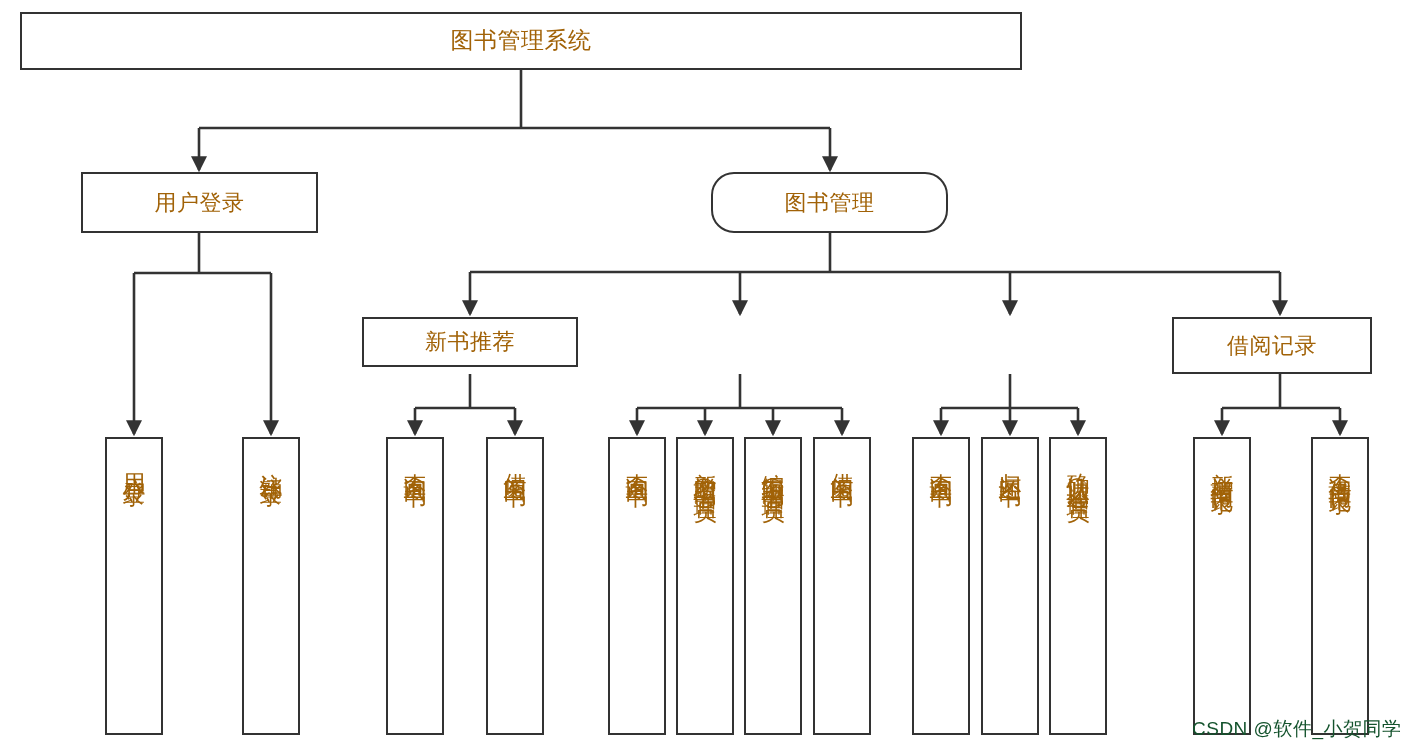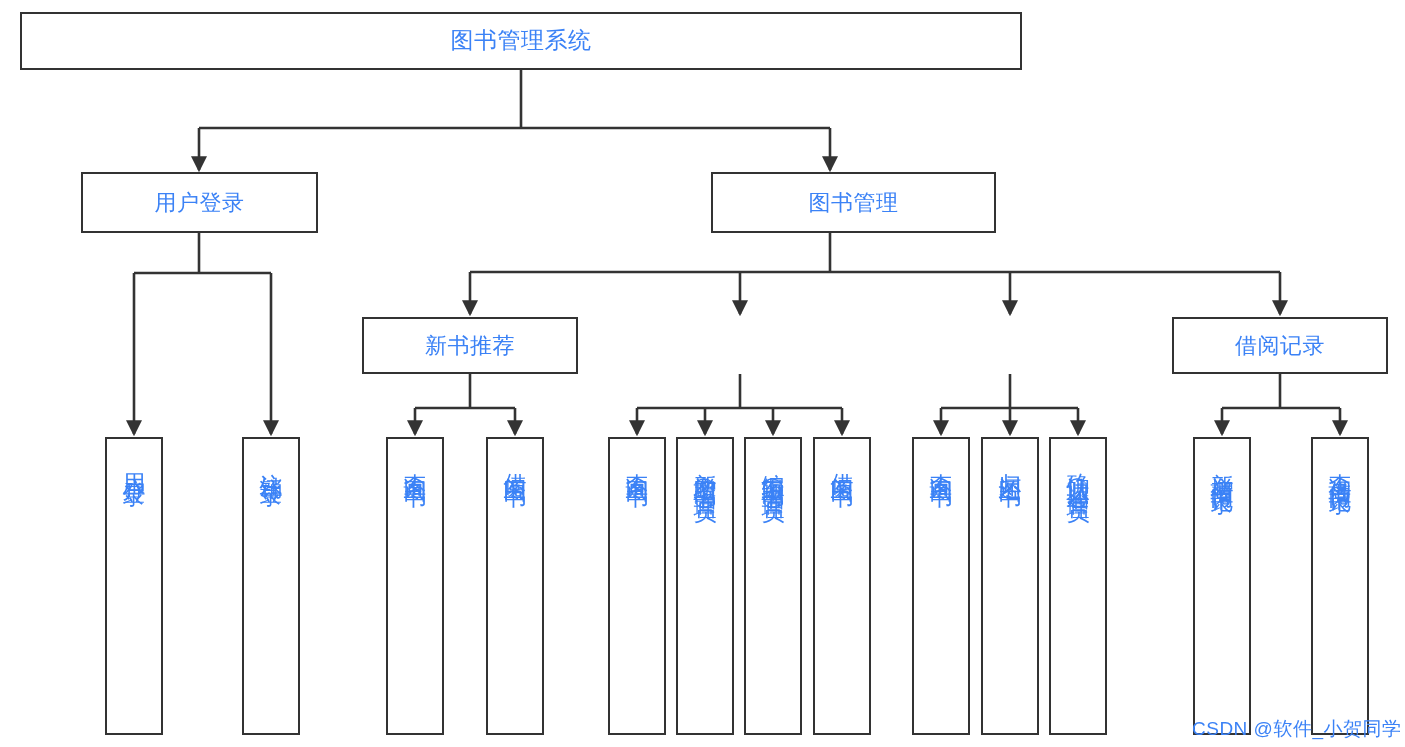--- a/index.html
+++ b/index.html
@@ -34,21 +34,21 @@
     display: flex;
     align-items: center;
     justify-content: center;
     color: #1a1a1a;
     z-index: 2;
   }
   .node-label {
     display: block;
     text-align: left;
     line-height: 1.18;
-    color: #3b82f6;
+    color: #a16207;
     white-space: nowrap;
   }
   
   .node.horizontal .node-label {
     font-size: 22px;
     letter-spacing: 0.5px;
   }
   .node.root .node-label {
     font-size: 23px;
   }
@@ -61,21 +61,21 @@
   .node.vertical .node-label {
     writing-mode: vertical-rl;
     text-orientation: upright;
     font-size: 23px;
     line-height: 1.0;
     letter-spacing: 4px;
     white-space: nowrap;
   }
   .watermark {
     position: absolute;
-    color: #3b82f6;
+    color: #14532d;
     font-size: 19px;
     letter-spacing: 0.5px;
     white-space: nowrap;
     z-index: 5;
     user-select: none;
     text-align: right;
   }
 </style>
 </head>
 <body>
@@ -132,28 +132,28 @@
     </g>
   </svg>
 
   <div class="node horizontal root" style="left:20px; top:12px; width:1002px; height:58px;">
     <span class="node-label">图书管理系统</span>
   </div>
 
   <div class="node horizontal" style="left:81px; top:172px; width:237px; height:61px;">
     <span class="node-label">用户登录</span>
   </div>
-  <div class="node horizontal" style="left:711px; top:172px; width:285px; height:61px;">
+  <div class="node horizontal" style="left:711px; top:172px; width:237px; height:61px;border-radius:23px;">
     <span class="node-label">图书管理</span>
   </div>
 
-  <div class="node horizontal" style="left:362px; top:317px; width:216px; height:57px;">
+  <div class="node horizontal" style="left:362px; top:317px; width:216px; height:50px;">
     <span class="node-label">新书推荐</span>
   </div>
-  <div class="node horizontal" style="left:1172px; top:317px; width:216px; height:57px;">
+  <div class="node horizontal" style="left:1172px; top:317px; width:200px; height:57px;">
     <span class="node-label">借阅记录</span>
   </div>
 
   <div class="node vertical" style="left:105px; top:437px; width:58px; height:298px;">
     <span class="node-label">用户登录</span>
   </div>
   <div class="node vertical" style="left:242px; top:437px; width:58px; height:298px;">
     <span class="node-label">注销登录</span>
   </div>
 

